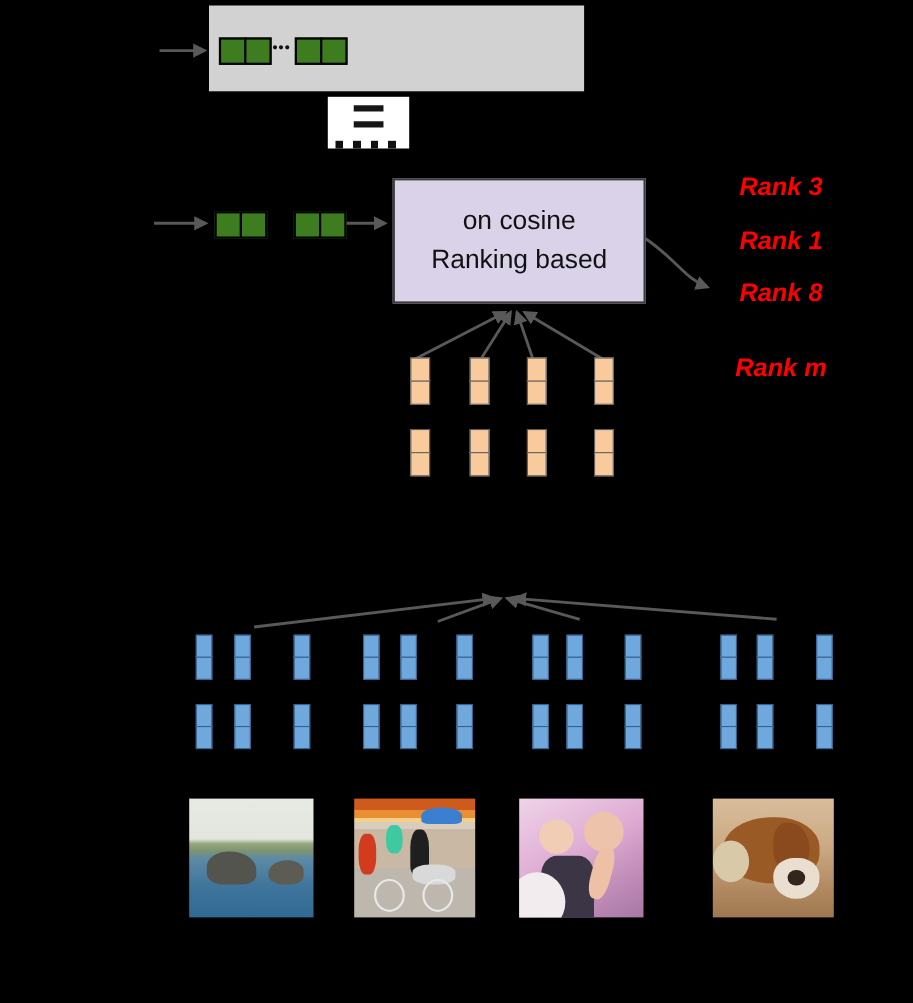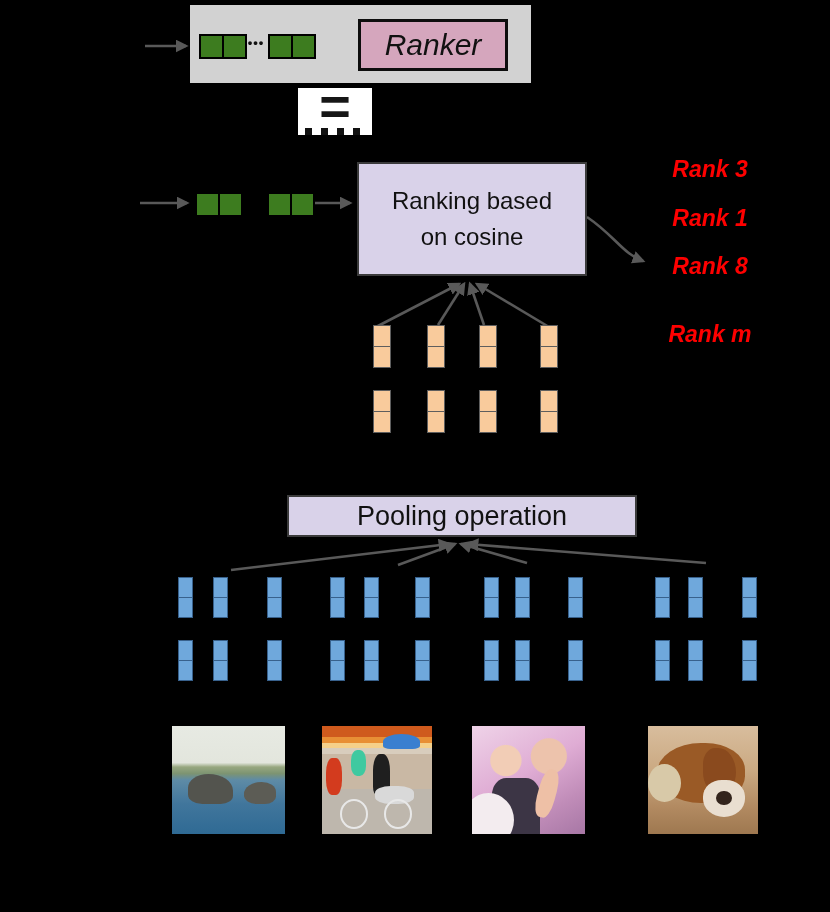--- a/index.html
+++ b/index.html
@@ -98,42 +98,39 @@
   <div class="panel"></div>
   <div class="pair" style="left:199px; top:34px;">
     <div class="sq"></div>
     <div class="sq"></div>
   </div>
   <div class="dots">•••</div>
   <div class="pair" style="left:268px; top:34px;">
     <div class="sq"></div>
     <div class="sq"></div>
   </div>
-  <div class="ranker">
-    <span>Ranker</span>
-  </div>
 
   <div class="equalsBox">
     <div class="eq">=</div>
     <div class="dash"></div>
   </div>
 
   <div class="pair" style="left:195px; top:192px;">
     <div class="sq"></div>
     <div class="sq"></div>
   </div>
   <div class="pair" style="left:267px; top:192px;">
     <div class="sq"></div>
     <div class="sq"></div>
   </div>
 
   <div class="lavender rankingBox">
     <div>
+      <span style="display:block">on cosine</span>
       <span style="display:block">Ranking based</span>
-      <span style="display:block">on cosine</span>
     </div>
   </div>
 
   <div class="rank" style="top:156px;">Rank 3</div>
   <div class="rank" style="top:205px;">Rank 1</div>
   <div class="rank" style="top:253px;">Rank 8</div>
   <div class="rank" style="top:321px;text-align:center;">Rank m</div>
 
   <div class="dom orange" style="left:373px; top:325px;">
       <div class="c"></div>
@@ -161,23 +158,20 @@
     </div>
   <div class="dom orange" style="left:479px; top:390px;">
       <div class="c"></div>
       <div class="c"></div>
     </div>
   <div class="dom orange" style="left:540px; top:390px;">
       <div class="c"></div>
       <div class="c"></div>
     </div>
 
-  <div class="lavender poolingBox">
-    <span>Pooling operation</span>
-  </div>
 
   <div class="dom blue" style="left:178px; top:577px;">
       <div class="c"></div>
       <div class="c"></div>
     </div>
   <div class="dom blue" style="left:213px; top:577px;">
       <div class="c"></div>
       <div class="c"></div>
     </div>
   <div class="dom blue" style="left:267px; top:577px;">

